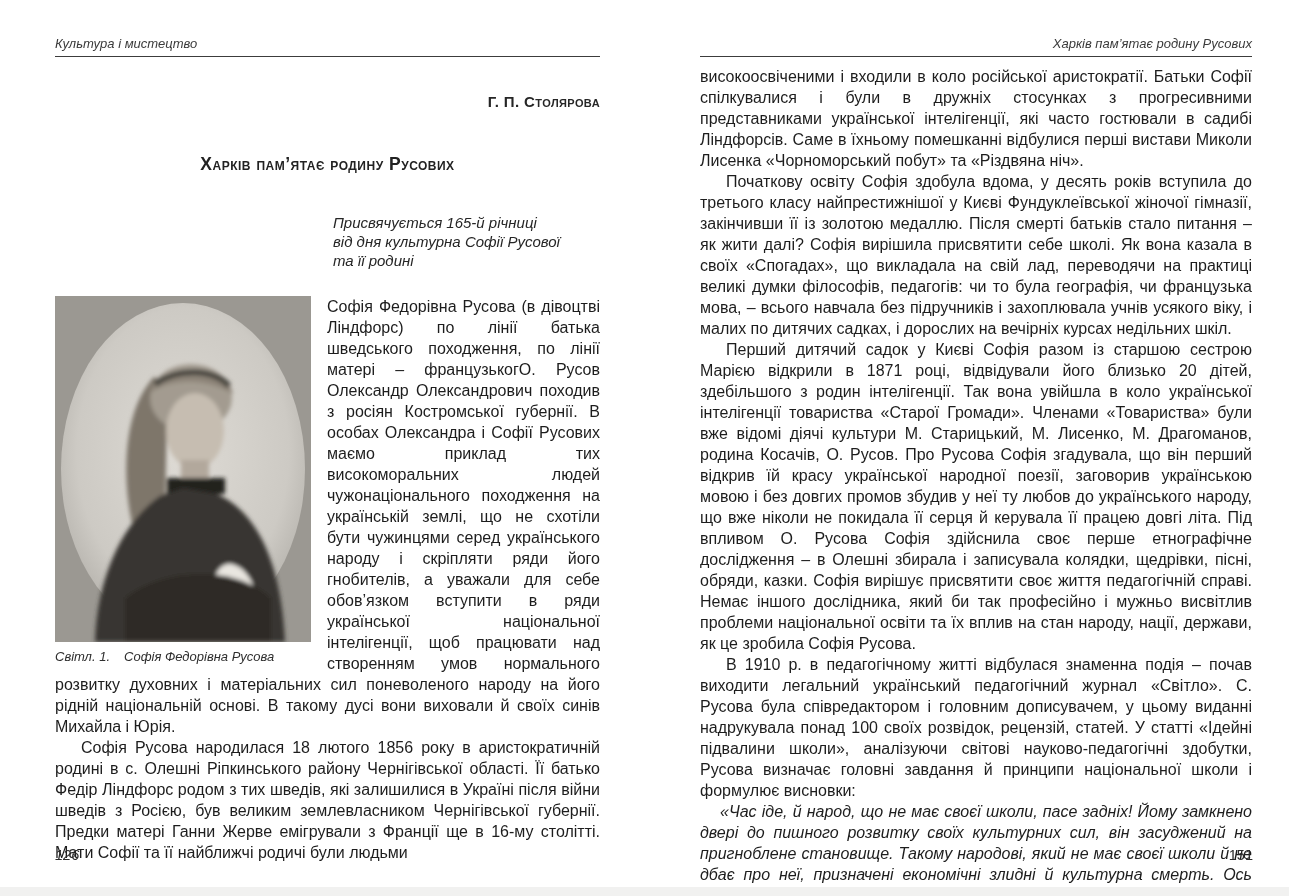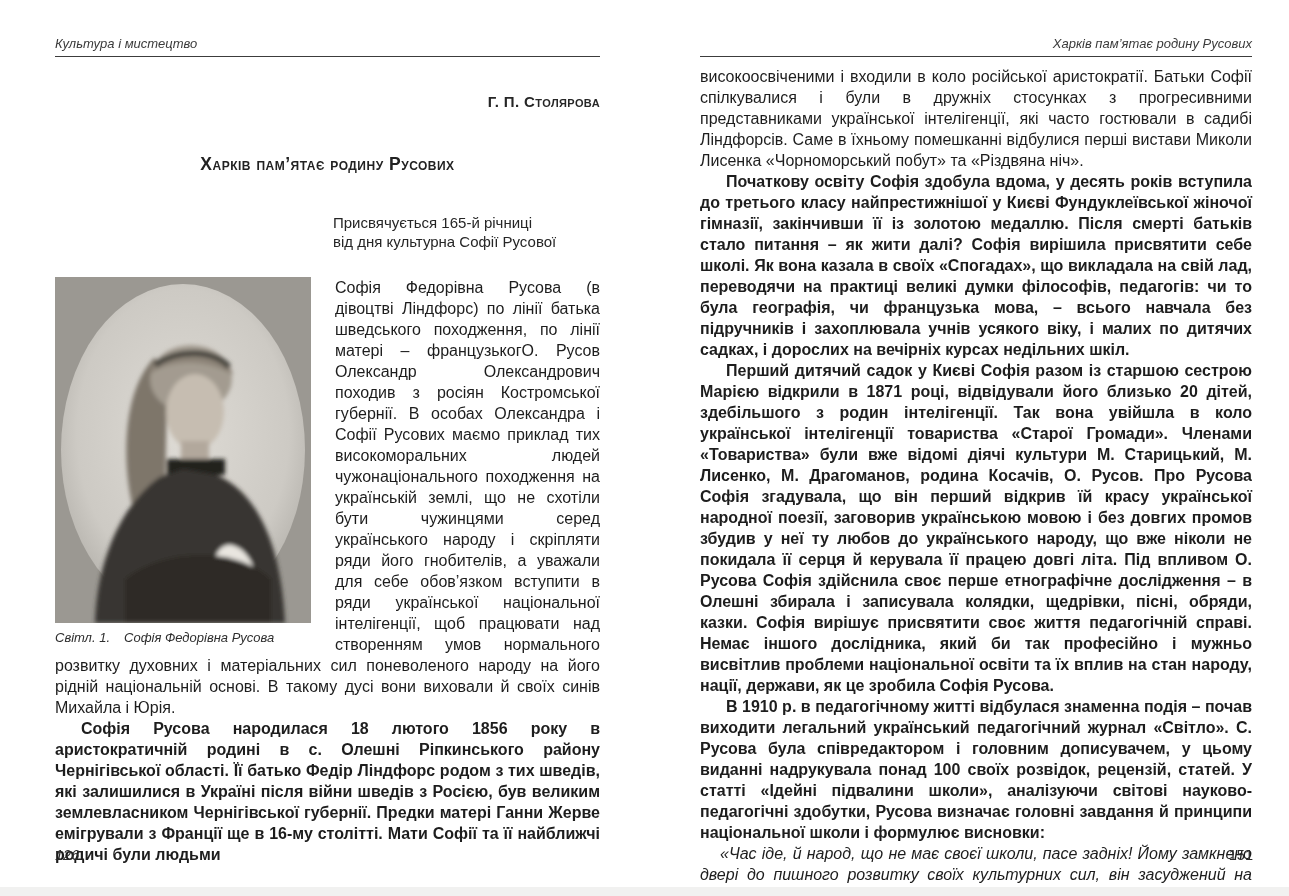--- a/index.html
+++ b/index.html
@@ -17,27 +17,27 @@
   .running-header.right{text-align:right;}
   .author-line{
     margin-top:36px;text-align:right;font-weight:bold;font-size:15px;
     font-variant:small-caps;letter-spacing:.4px;color:#262626;
   }
   .article-title{
     margin-top:44px;text-align:center;font-weight:bold;font-size:17.5px;
     font-variant:small-caps;letter-spacing:.5px;color:#222222;
   }
   .dedication{
-    margin-top:38px;margin-left:278px;font-size:15px;
+    margin-top:38px;margin-left:278px;font-style:italic;font-size:15px;
     line-height:19px;color:#262626;
   }
   .body-text{margin-top:26px;font-size:16px;line-height:21px;text-align:justify;}
   .body-text p{margin:0;}
-  .indent{text-indent:26px;font-weight:bold;}
-  .photo-float{float:left;width:256px;margin-right:24px;margin-bottom:4px;}
+  .indent{text-indent:26px;}
+  .photo-float{float:left;width:256px;margin-right:16px;margin-bottom:4px;}
   .photo-frame{width:256px;height:346px;display:block;}
   .photo-caption{
     margin-top:7px;font-style:italic;font-size:13px;color:#2e2e2e;line-height:16px;
   }
   .photo-caption .cap-label{margin-right:14px;}
   .quote-block{
     margin:0 16px 0 16px;font-style:italic;text-indent:20px;
     font-size:16px;line-height:21px;text-align:justify;
   }
   .page-number{position:absolute;top:847px;font-size:14.5px;color:#2a2a2a;}
@@ -54,20 +54,21 @@
   <div class="page page-left">
     <div class="running-header">Культура і мистецтво</div>
 
     <div class="author-line">Г. П. Столярова</div>
 
     <div class="article-title">Харків пам’ятає родину Русових</div>
 
     <div class="dedication">
       <div>Присвячується 165-й річниці</div>
       <div>від дня культурна Софії Русової</div>
+      <div>та її родині</div>
     </div>
 
     <div class="body-text">
       <div class="photo-float">
         <svg class="photo-frame" viewBox="0 0 256 346" aria-hidden="true">
           <defs>
             <radialGradient id="vig" cx="50%" cy="45%" r="62%">
               <stop offset="0%" stop-color="#dedbd5"></stop>
               <stop offset="70%" stop-color="#cdcac4"></stop>
               <stop offset="100%" stop-color="#aeaba5"></stop>

